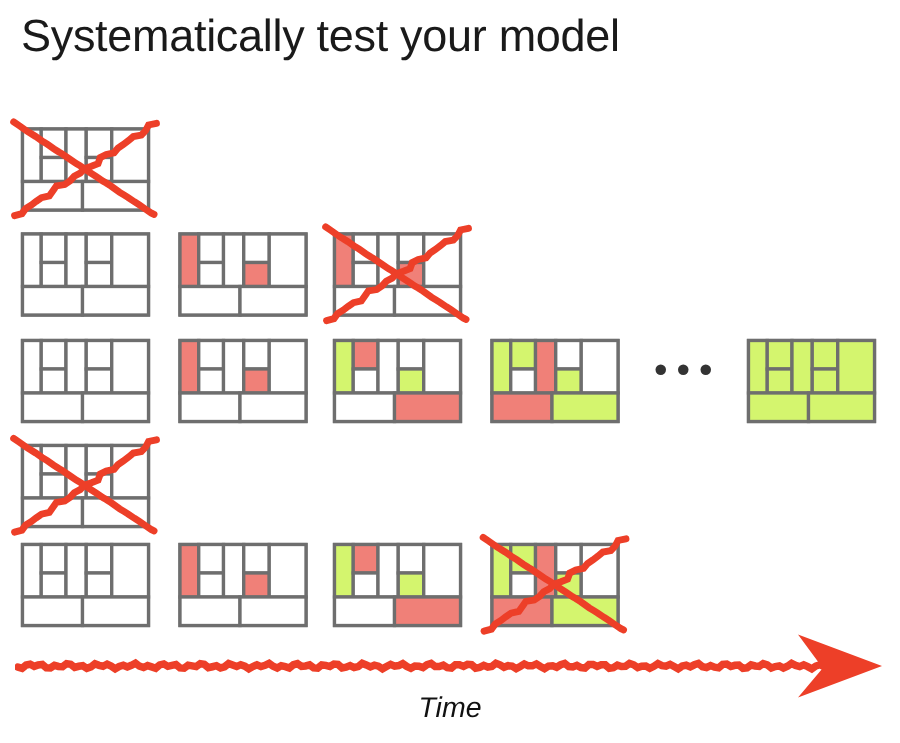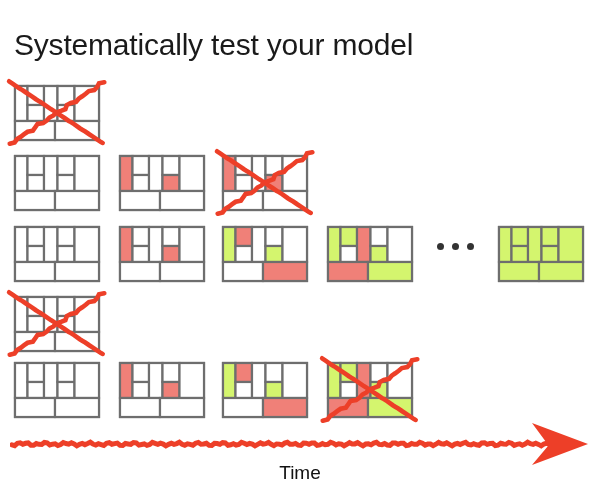--- a/index.html
+++ b/index.html
@@ -18,30 +18,30 @@
   
   #page-title {
     position: absolute;
     left: 14px;
     top: 8px;
     font-size: 30px;
     font-weight: 400;
     color: #1a1a1a;
     letter-spacing: -0.2px;
     white-space: nowrap;
-    margin-top: 20px;
   }
 
   
   #diagram {
     position: absolute;
     left: 0;
     top: 0;
     width: 600px;
     height: 495px;
+    font-style: italic;
   }
 
   
   .tile {
     position: absolute;
     box-sizing: border-box;
   }
   .tile-svg {
     display: block;
     width: 100%;

